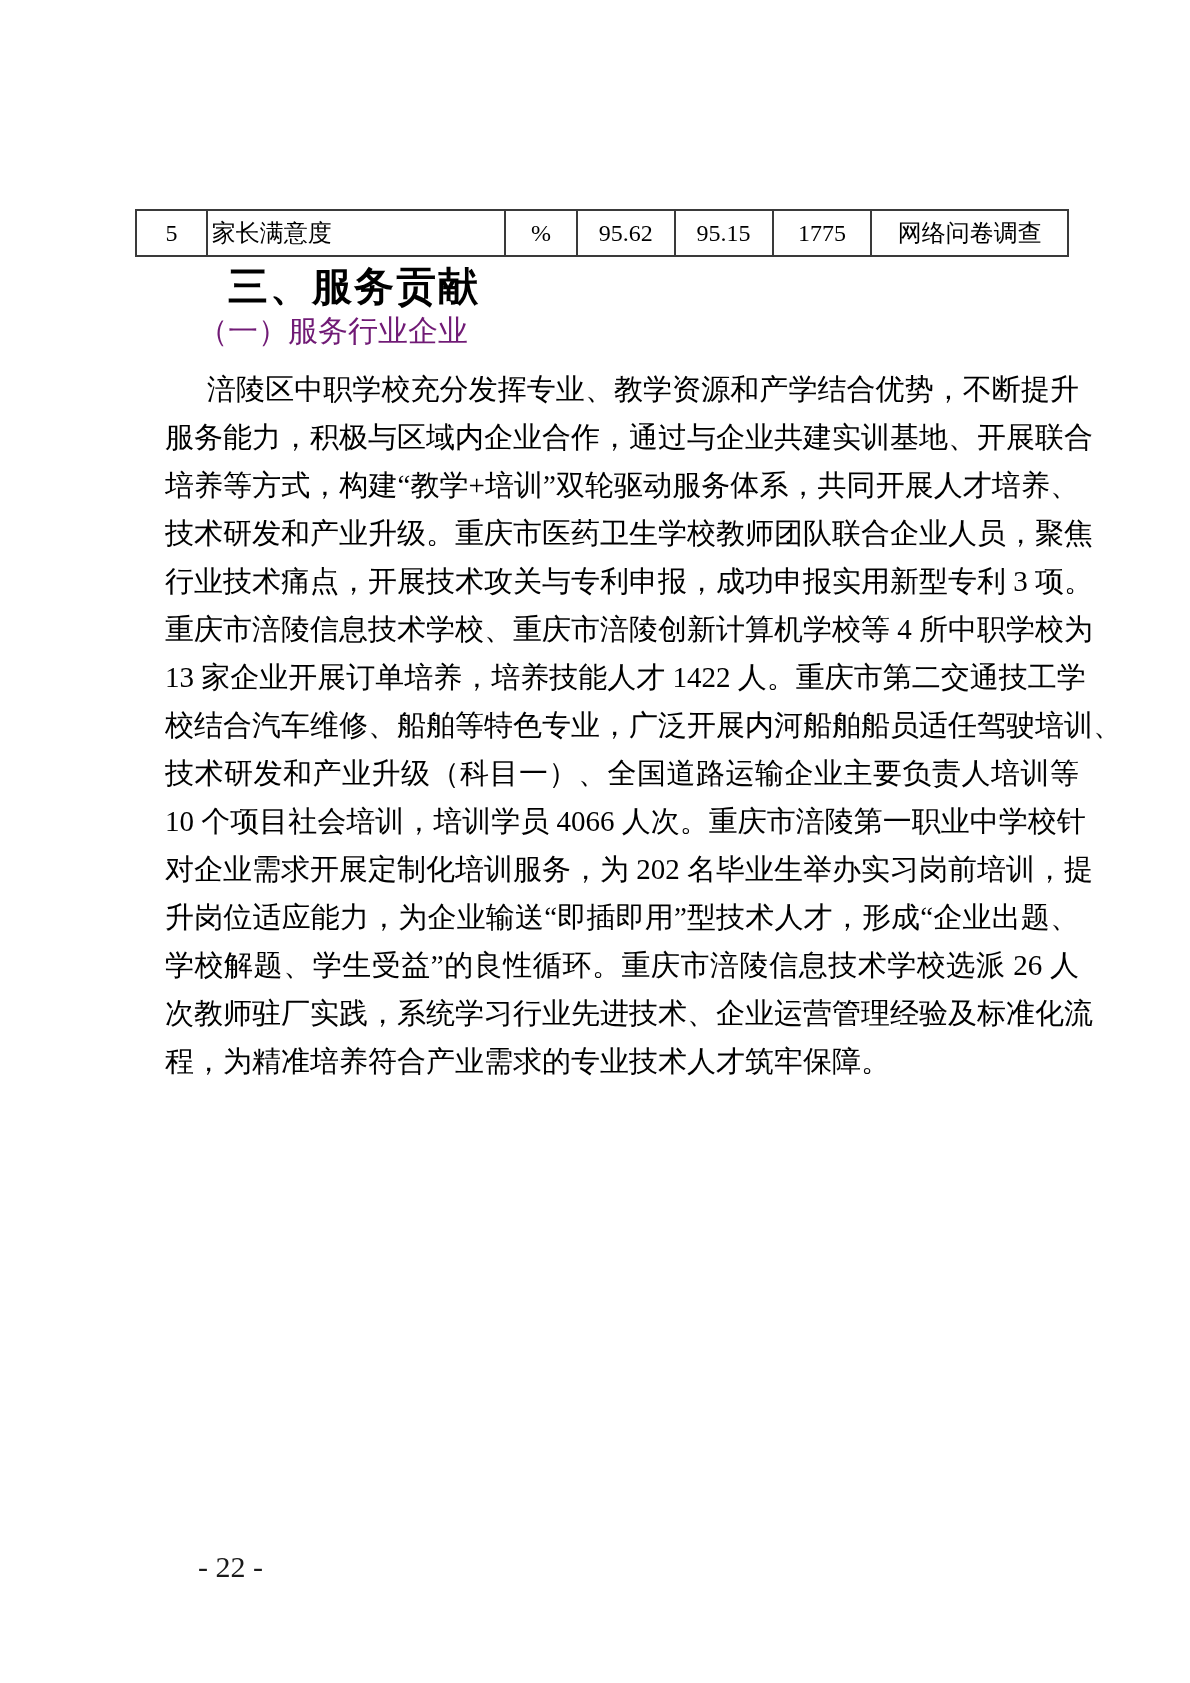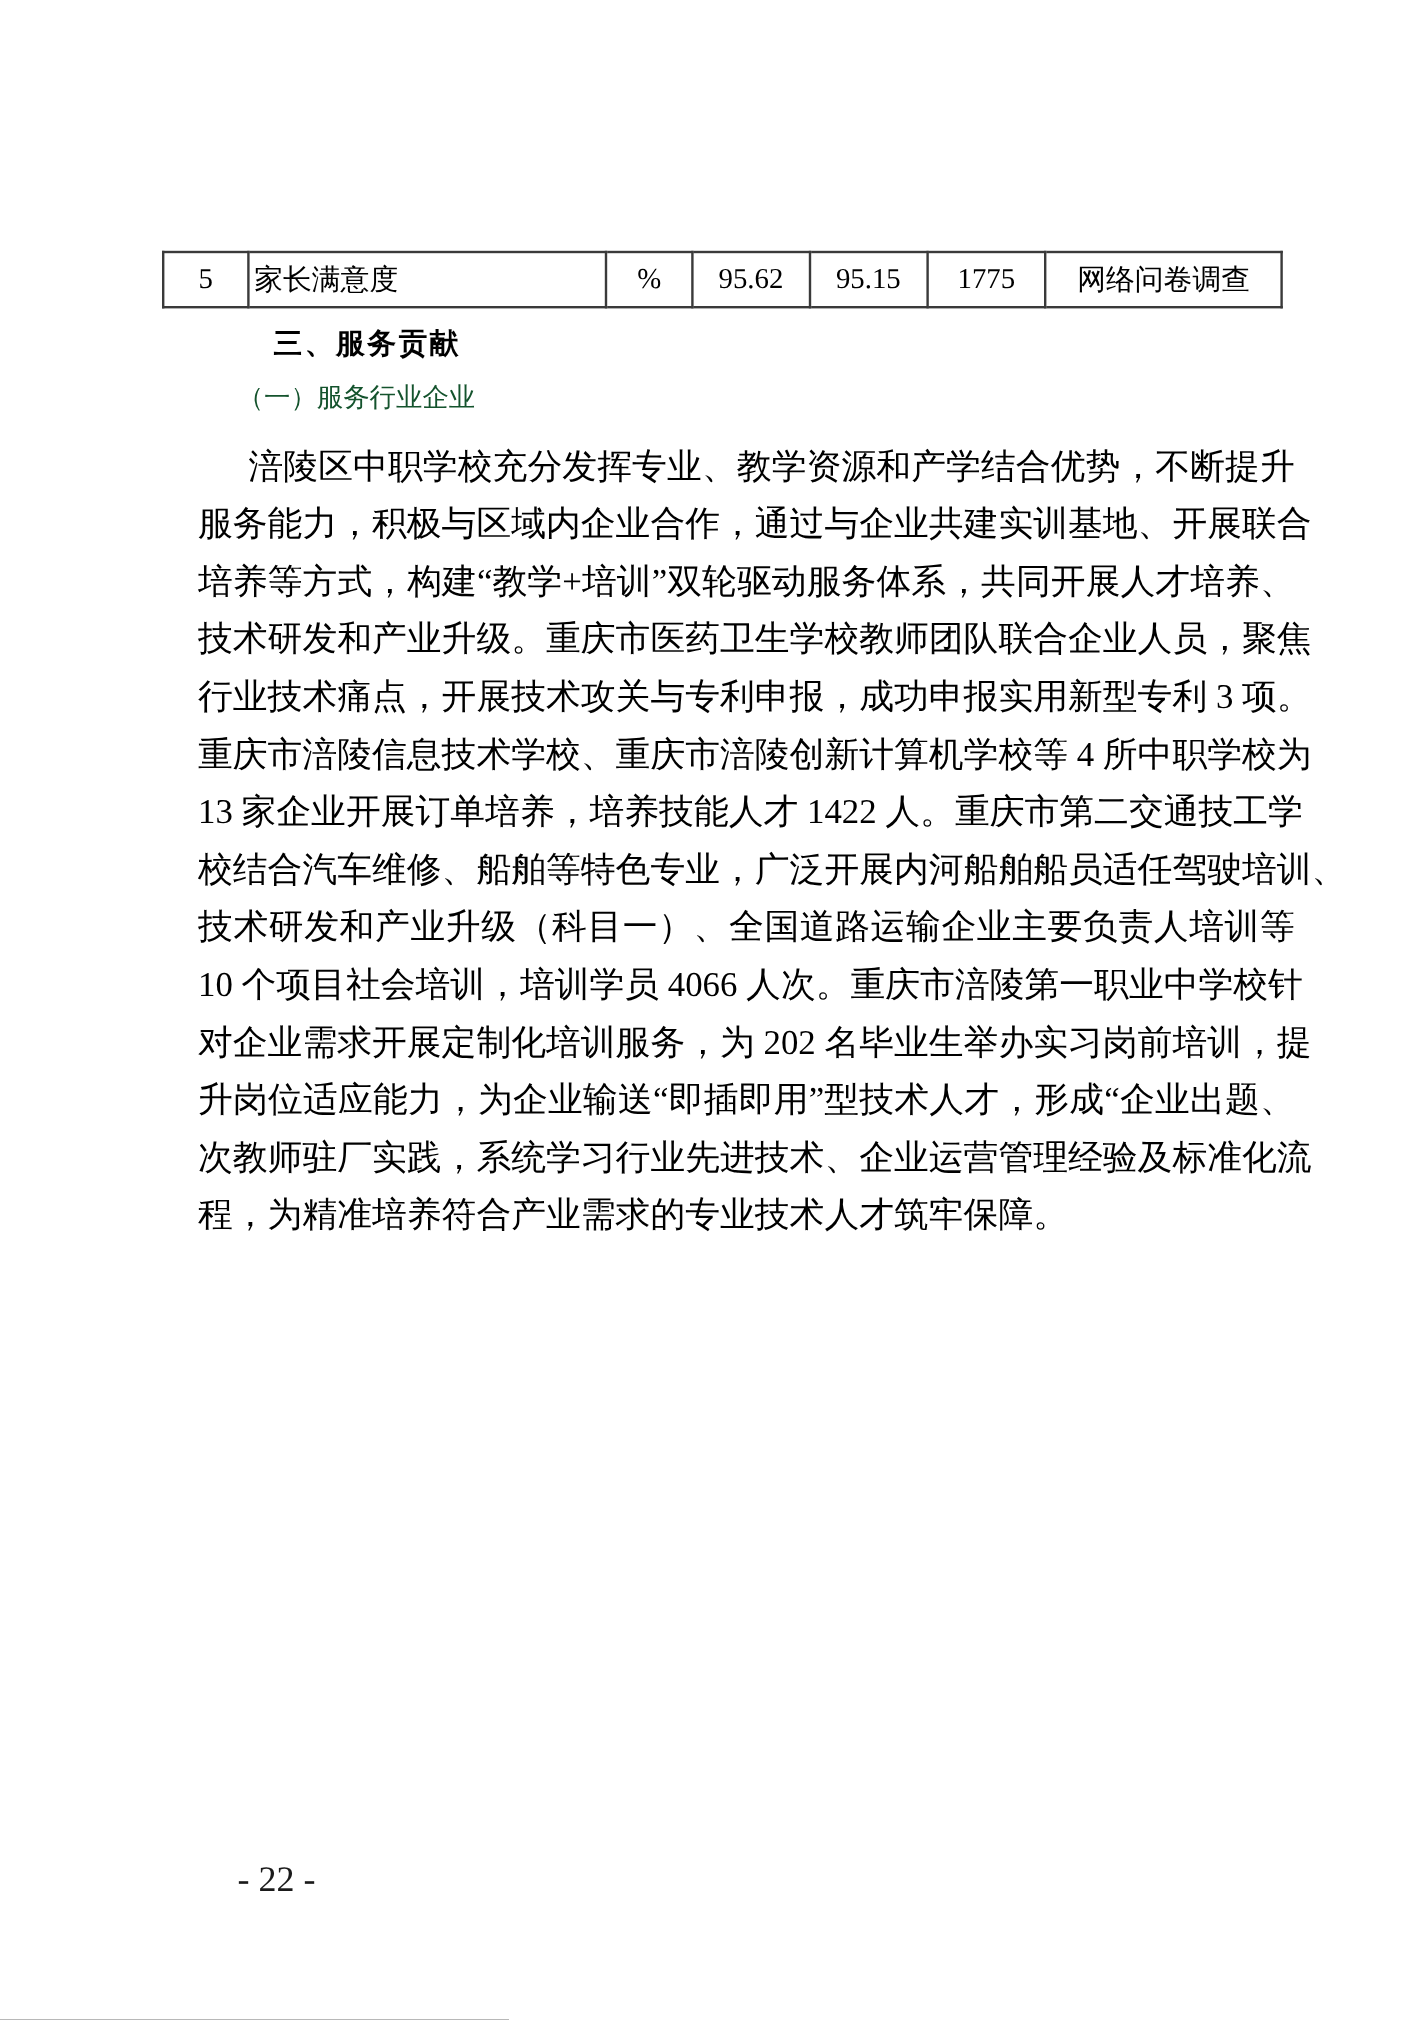--- a/index.html
+++ b/index.html
@@ -46,32 +46,32 @@
   .col-v3    { width: 10.6%; }
   .col-src   { width: 21.1%; }
 
   
   .section-heading {
     position: absolute;
     left: 228px;
     top: 266px;
     font-family: "DejaVu Sans", "Liberation Sans", sans-serif;
     font-weight: bold;
-    font-size: 24px;
+    font-size: 40px;
     line-height: 40px;
     letter-spacing: 2px;
     color: #000000;
   }
   .sub-heading {
     position: absolute;
     left: 198px;
     top: 312px;
-    font-size: 22px;
+    font-size: 30px;
     line-height: 38px;
-    color: #14532d;
+    color: #701a75;
   }
 
   
   .body-paragraph {
     position: absolute;
     left: 140px;
     top: 365px;
     width: 914px;
     font-size: 29px;
     margin-left: 25px;
@@ -124,19 +124,20 @@
     <div class="para-line">培养等方式，构建“教学+培训”双轮驱动服务体系，共同开展人才培养、</div>
     <div class="para-line">技术研发和产业升级。重庆市医药卫生学校教师团队联合企业人员，聚焦</div>
     <div class="para-line">行业技术痛点，开展技术攻关与专利申报，成功申报实用新型专利 3 项。</div>
     <div class="para-line">重庆市涪陵信息技术学校、重庆市涪陵创新计算机学校等 4 所中职学校为</div>
     <div class="para-line">13 家企业开展订单培养，培养技能人才 1422 人。重庆市第二交通技工学</div>
     <div class="para-line">校结合汽车维修、船舶等特色专业，广泛开展内河船舶船员适任驾驶培训、</div>
     <div class="para-line">技术研发和产业升级（科目一）、全国道路运输企业主要负责人培训等</div>
     <div class="para-line">10 个项目社会培训，培训学员 4066 人次。重庆市涪陵第一职业中学校针</div>
     <div class="para-line">对企业需求开展定制化培训服务，为 202 名毕业生举办实习岗前培训，提</div>
     <div class="para-line">升岗位适应能力，为企业输送“即插即用”型技术人才，形成“企业出题、</div>
+    <div class="para-line">学校解题、学生受益”的良性循环。重庆市涪陵信息技术学校选派 26 人</div>
     <div class="para-line">次教师驻厂实践，系统学习行业先进技术、企业运营管理经验及标准化流</div>
     <div class="para-line last">程，为精准培养符合产业需求的专业技术人才筑牢保障。</div>
   </div>
 
   <div class="page-number">- 22 -</div>
 
 </div>
 
 </body></html>

